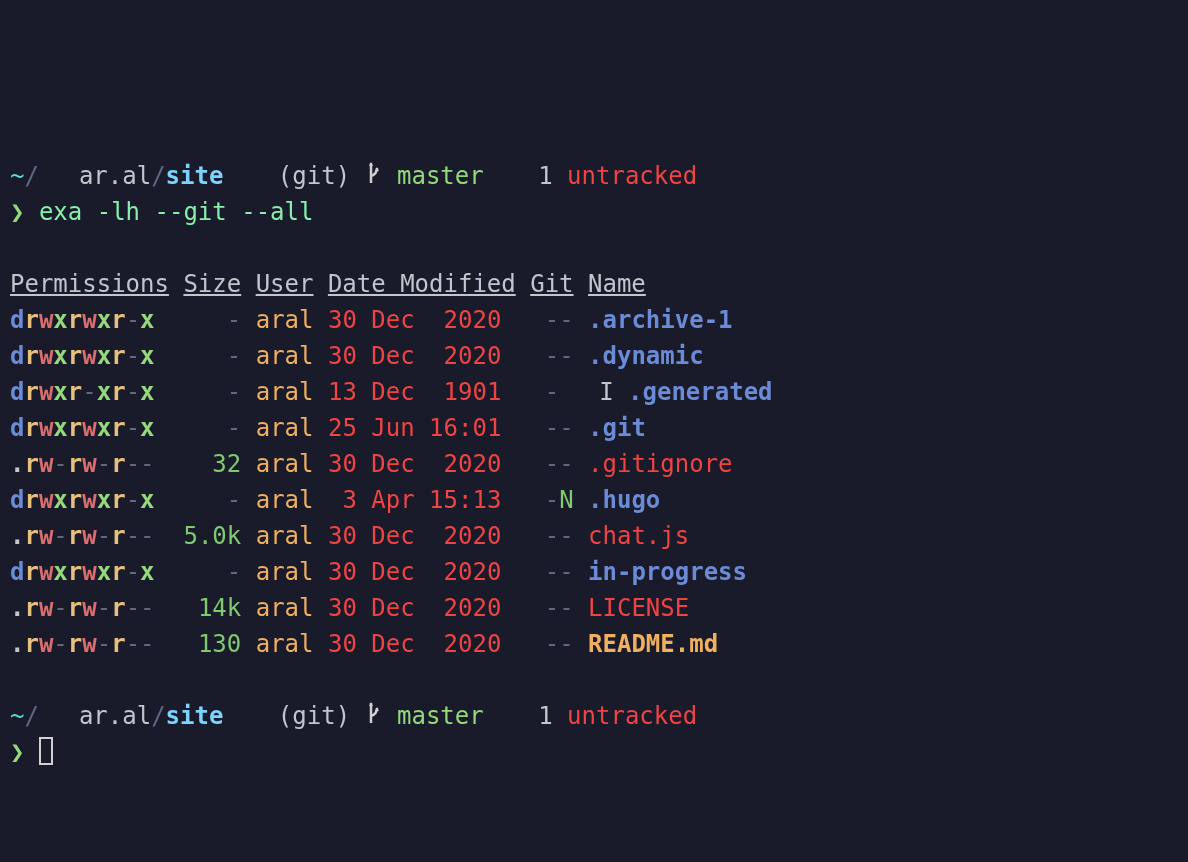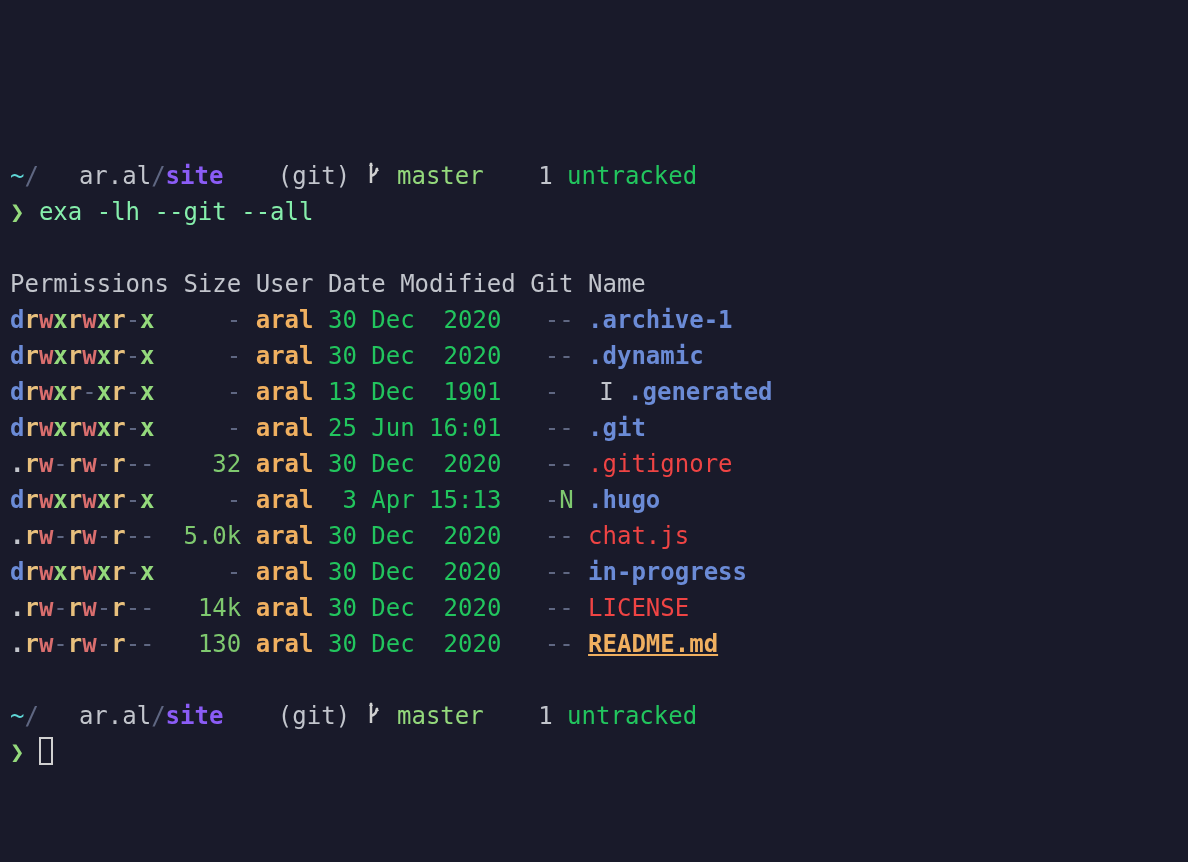--- a/index.html
+++ b/index.html
@@ -9,33 +9,33 @@
       font-family: "DejaVu Sans Mono", "Menlo", "Consolas", monospace;
       font-size: 24px;
       line-height: 1.5;
       padding: 14px 10px;
       width: 1188px;
       height: 862px;
       white-space: pre;
       overflow: hidden;
     }
     .c-teal  { color: #5fd7d7; }
-    .c-blue  { color: #8b5cf6; font-weight: bold; }
+    .c-blue  { color: #7dd3fc; font-weight: bold; }
     .c-gray  { color: #c2c5cc; margin-left: 40px; }
     .c-green { color: #94d97c; }
     .c-green-sz { color: #7fc96f; font-weight: normal; }
     .c-mag   { color: #86efac; }
     .c-dim   { color: #5f6782; }
-    .c-head  { color: #c2c5cc; }
-    .c-user  { color: #f0b060; font-weight: bold; text-align: center; }
-    .c-date  { color: #22c55e; }
+    .c-head  { color: #c2c5cc; text-decoration: underline; }
+    .c-user  { color: #f0b060; font-weight: normal; text-align: center; }
+    .c-date  { color: #ef4444; }
     .c-dir   { color: #6b8bd6; font-weight: bold; }
     .c-tracked { color: #7fc96f; }
     .c-file  { color: #ef4444; }
-    .c-doc   { color: #f0b060; font-weight: bold; text-decoration: underline; }
+    .c-doc   { color: #f0b060; font-weight: bold; }
 
     .perm-d  { color: #6b8bd6; font-weight: bold; }
     .perm-r  { color: #e8c07d; font-weight: bold; }
     .perm-w  { color: #d96e6e; font-weight: bold; }
     .perm-x  { color: #94d97c; font-weight: bold; }
     .perm-dash { color: #5f6782; }
     .perm-dot  { color: #c2c5cc; font-weight: bold; }
 
     .branch-icon {
       display: inline-block;

